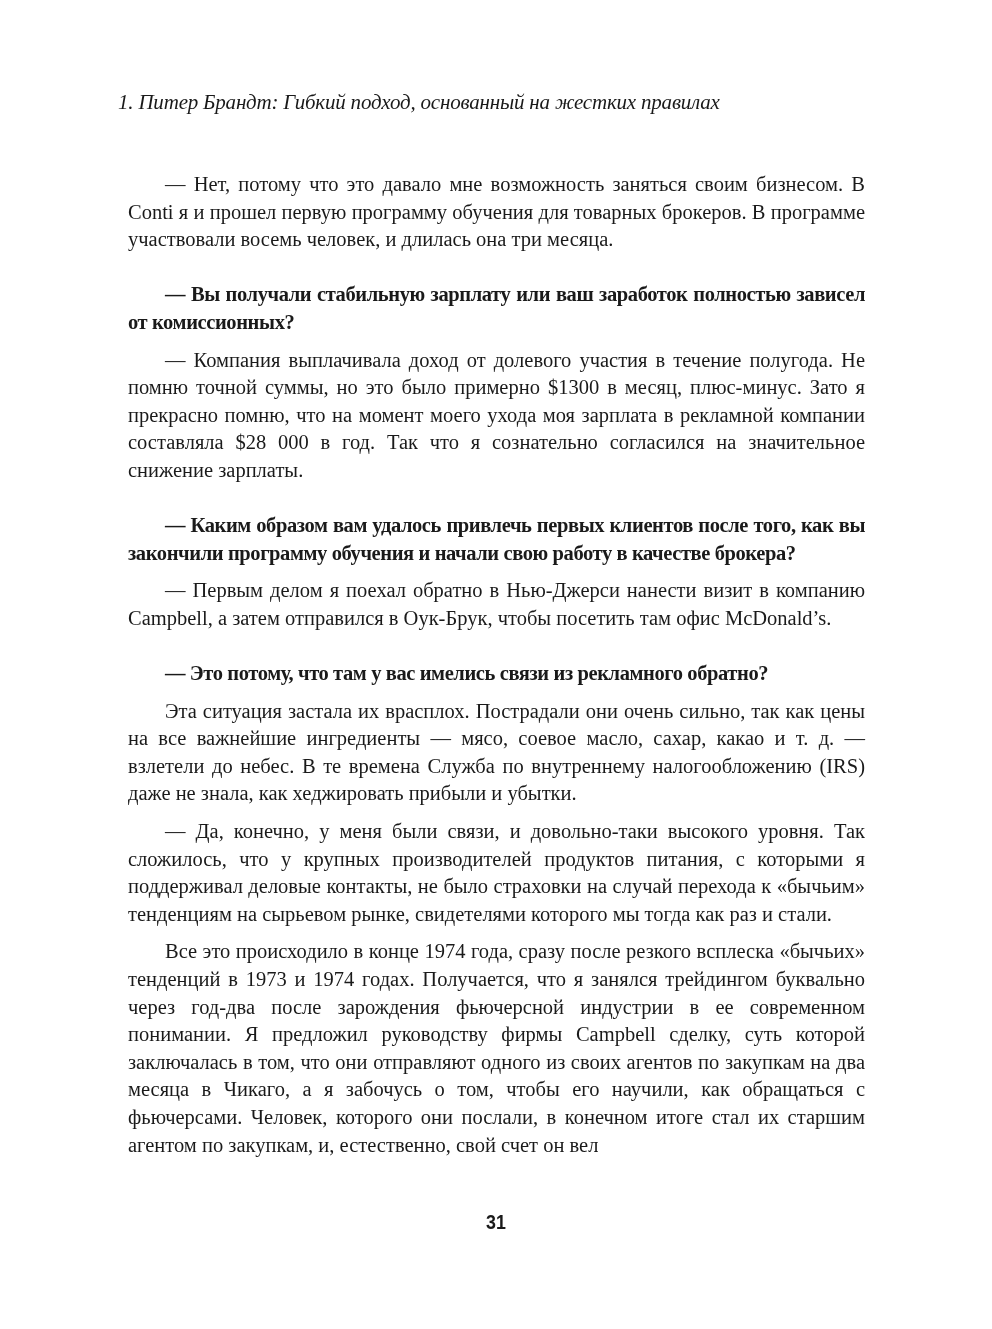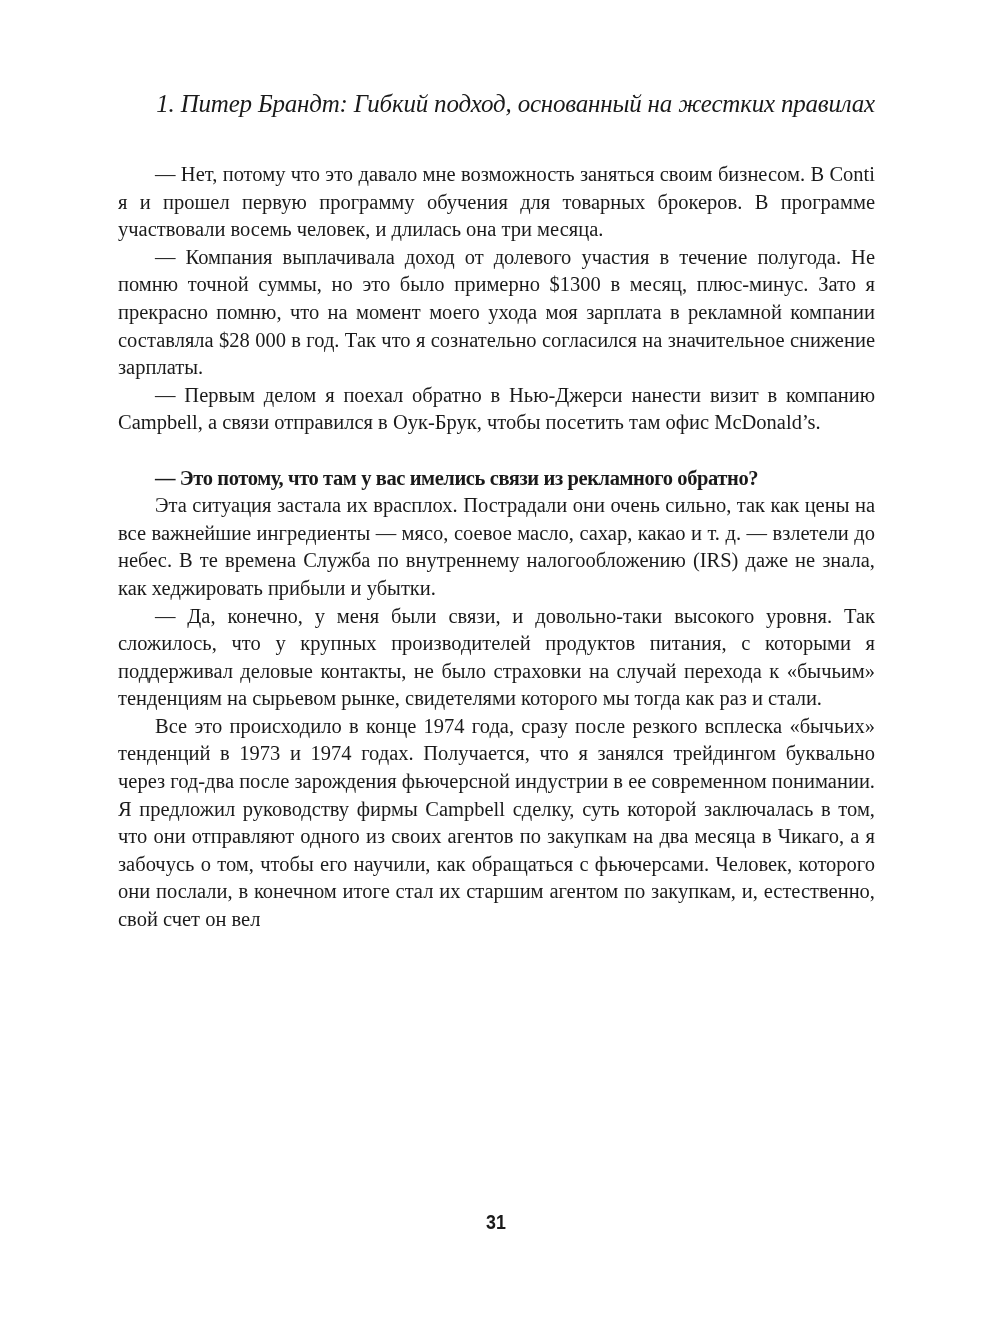--- a/index.html
+++ b/index.html
@@ -1,50 +1,51 @@
 <!DOCTYPE html>
 <html><head>
 <meta charset="utf-8">
 <style>
   html, body { margin: 0; padding: 0; background: #ffffff; }
   body { width: 992px; height: 1329px; position: relative; overflow: hidden; }
   .page { position: absolute; left: 0; top: 0; width: 992px; height: 1329px; background: #fff; }
   .running-head {
     position: absolute; top: 90px; left: 118px; width: 757px;
-    text-align: right;
     font-family: "Liberation Serif", "DejaVu Serif", serif;
-    font-style: italic; font-size: 25px; color: #1a1a1a;
+    font-style: italic; font-size: 21px; color: #1a1a1a;
     letter-spacing: -0.2px;
   }
   .body-text {
     position: absolute; top: 161px; left: 118px; width: 757px;
     font-family: "Liberation Serif", "DejaVu Serif", serif;
     font-size: 20.5px; line-height: 27.6px; color: #1a1a1a;
     text-align: justify; hyphens: manual;
   }
-  .para { margin: 0; text-indent: 37px; text-align: justify; }
+  .para { margin: 10px; text-indent: 37px; text-align: justify; }
   .para.q { font-weight: bold; letter-spacing: -0.4px; }
   .para.gap { margin-top: 27.6px; }
   .folio {
     position: absolute; top: 1210px; left: 0; width: 992px; text-align: center;
     font-family: "Liberation Sans", "DejaVu Sans", sans-serif;
     font-weight: bold; font-size: 21px; color: #1a1a1a;
     transform: scaleX(0.85);
   }
 </style>
 </head>
 <body>
 
 <div class="page">
   <div class="running-head">1. Питер Брандт: Гибкий подход, основанный на жестких правилах</div>
 
   <div class="body-text">
     <p class="para">— Нет, потому что это давало мне возможность заняться своим бизнесом. В Conti я и прошел первую программу обучения для товарных брокеров. В программе участвовали восемь человек, и длилась она три месяца.</p>
+    <p class="para q gap">— Вы получали стабильную зарплату или ваш заработок полностью зависел от комиссионных?</p>
     <p class="para">— Компания выплачивала доход от долевого участия в течение полугода. Не помню точной суммы, но это было примерно $1300 в месяц, плюс-минус. Зато я прекрасно помню, что на момент моего ухода моя зарплата в рекламной компании составляла $28 000 в год. Так что я сознательно согласился на значительное снижение зарплаты.</p>
-    <p class="para">— Первым делом я поехал обратно в Нью-Джерси нанести визит в компанию Campbell, а связи отправился в Оук-Брук, чтобы посетить там офис McDonald’s.</p>
+    <p class="para q gap">— Каким образом вам удалось привлечь первых клиентов после того, как вы закончили программу обучения и начали свою работу в качестве брокера?</p>
+    <p class="para">— Первым делом я поехал обратно в Нью-Джерси нанести визит в компанию Campbell, а затем отправился в Оук-Брук, чтобы посетить там офис McDonald’s.</p>
     <p class="para q gap">— Это потому, что там у вас имелись связи из рекламного обратно?</p>
     <p class="para">Эта ситуация застала их врасплох. Пострадали они очень сильно, так как цены на все важнейшие ингредиенты — мясо, соевое масло, сахар, какао и т. д. — взлетели до небес. В те времена Служба по внутреннему налогообложению (IRS) даже не знала, как хеджировать прибыли и убытки.</p>
     <p class="para">— Да, конечно, у меня были связи, и довольно-таки высокого уровня. Так сложилось, что у крупных производителей продуктов питания, с которыми я поддерживал деловые контакты, не было страховки на случай перехода к «бычьим» тенденциям на сырьевом рынке, свидетелями которого мы тогда как раз и стали.</p>
     <p class="para">Все это происходило в конце 1974 года, сразу после резкого всплеска «бычьих» тенденций в 1973 и 1974 годах. Получается, что я занялся трейдингом буквально через год-два после зарождения фьючерсной индустрии в ее современном понимании. Я предложил руководству фирмы Campbell сделку, суть которой заключалась в том, что они отправляют одного из своих агентов по закупкам на два месяца в Чикаго, а я забочусь о том, чтобы его научили, как обращаться с фьючерсами. Человек, которого они послали, в конечном итоге стал их старшим агентом по закупкам, и, естественно, свой счет он вел</p>
   </div>
 
   <div class="folio">31</div>
 </div>
 
 </body></html>

